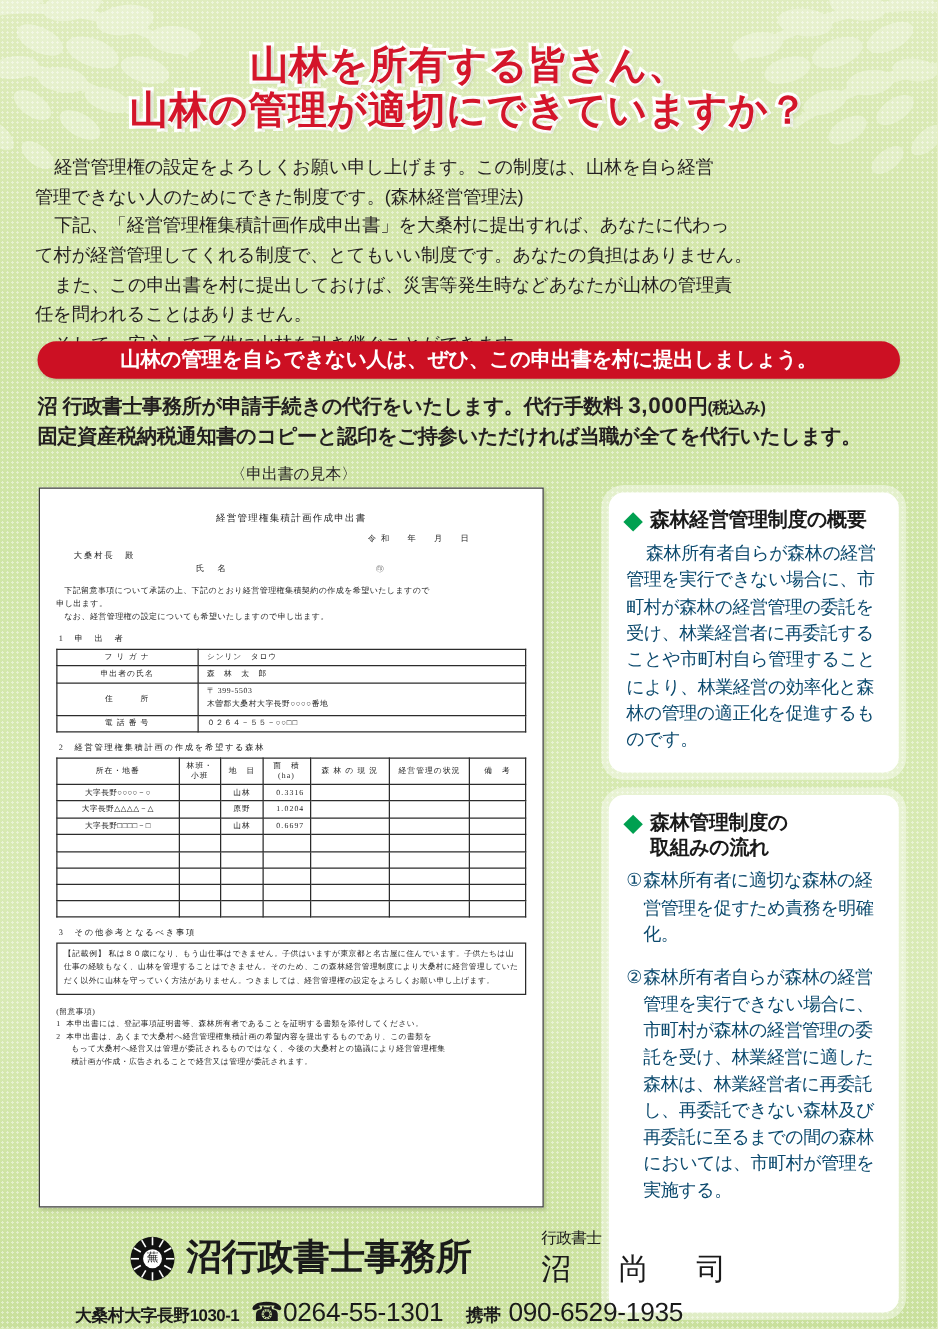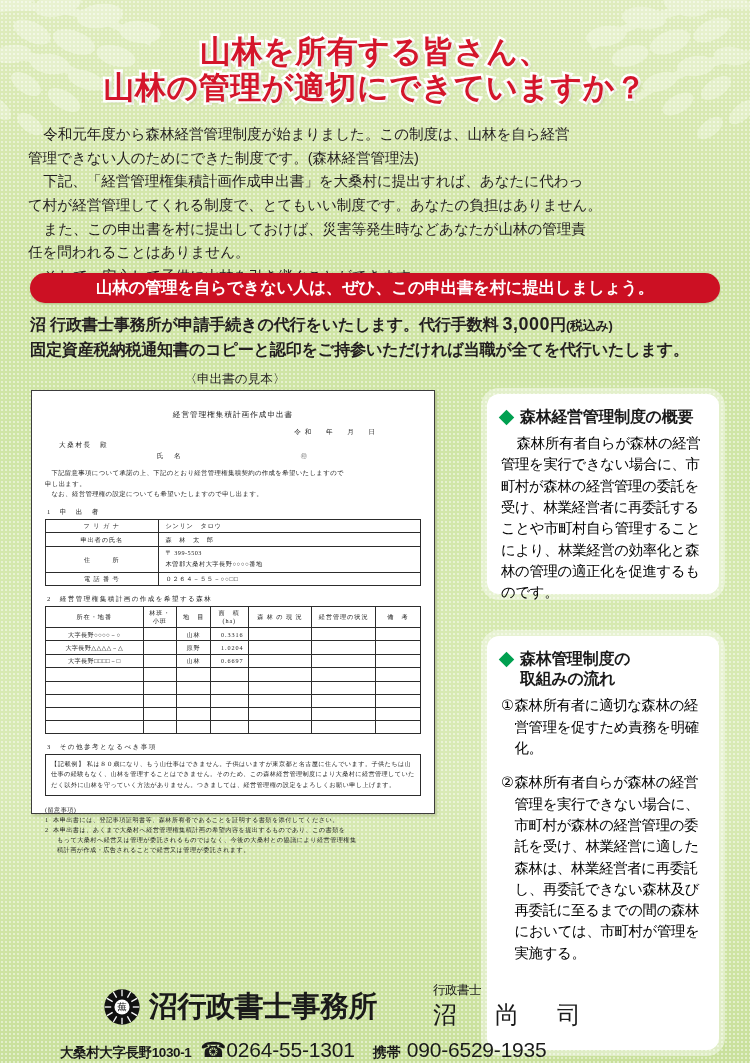--- a/index.html
+++ b/index.html
@@ -136,21 +136,21 @@
     color: #231f20;
     z-index: 4;
   }
 
   
   #form-doc {
     position: absolute;
     top: 390px;
     left: 31px;
     width: 404px;
-    height: 424px;
+    height: 576px;
     background: #ffffff;
     border: 1.4px solid #3c3c3c;
     box-sizing: border-box;
     padding: 10px 13px 8px 13px;
     font-family: "Liberation Serif", "DejaVu Serif", serif;
     font-size: 6.4px;
     color: #1d1d1d;
     line-height: 1.5;
     box-shadow: 2px 2px 3px rgba(90,100,60,0.25);
     z-index: 4;
@@ -249,21 +249,21 @@
     position: absolute;
     left: 487px;
     width: 232px;
     background: #ffffff;
     border-radius: 12px;
     box-sizing: border-box;
     padding: 13px 14px 14px 14px;
     box-shadow: 0 0 0 6px rgba(255,255,255,0.42);
     z-index: 4;
   }
-  #panel-1 { top: 394px; height: 200px; }
+  #panel-1 { top: 394px; height: 224px; }
   #panel-2 { top: 636px; height: 414px; }
 
   .panel-title {
     display: flex;
     align-items: flex-start;
     font-size: 16px;
     font-weight: bold;
     color: #1a1a1a;
     line-height: 1.26;
     letter-spacing: -0.3px;
@@ -274,21 +274,21 @@
     width: 11px;
     height: 11px;
     background: #00a050;
     transform: rotate(45deg);
     margin: 5px 8px 0 0;
     flex: 0 0 auto;
   }
   .panel-body {
     font-size: 14.4px;
     line-height: 1.48;
-    color: #000000;
+    color: #0c4a6e;
     letter-spacing: -0.35px;
   }
   .panel-body p { margin: 0; }
   .panel-body p.ind { text-indent: 1.1em; }
   .panel-body p.numbered {
     display: flex;
     margin-bottom: 13px;
   }
   .panel-body p.numbered:last-child { margin-bottom: 0; }
   .panel-body p.numbered .circle-num {
@@ -422,21 +422,21 @@
       <ellipse cx="190" cy="142" rx="15" ry="8" transform="rotate(-38 190 142)"></ellipse>
     </g>
   </svg>
 
   <div id="headline">
     <div class="hl-line">山林を所有する皆さん、</div>
     <div class="hl-line">山林の管理が適切にできていますか？</div>
   </div>
 
   <div id="intro">
-    <p class="ind">令和元年度から森林経営管理制度が始まりました。この制度は、山林を自ら経営</p>
+    <p class="ind">経営管理権の設定をよろしくお願い申し上げます。この制度は、山林を自ら経営</p>
     <p>管理できない人のためにできた制度です。(森林経営管理法)</p>
     <p class="ind">下記、「経営管理権集積計画作成申出書」を大桑村に提出すれば、あなたに代わっ</p>
     <p>て村が経営管理してくれる制度で、とてもいい制度です。あなたの負担はありません。</p>
     <p class="ind">また、この申出書を村に提出しておけば、災害等発生時などあなたが山林の管理責</p>
     <p>任を問われることはありません。</p>
     <p class="ind">そして、安心して子供に山林を引き継ぐことができます。</p>
   </div>
 
   <div id="banner">
     <span>山林の管理を自らできない人は、ぜひ、この申出書を村に提出しましょう。</span>

